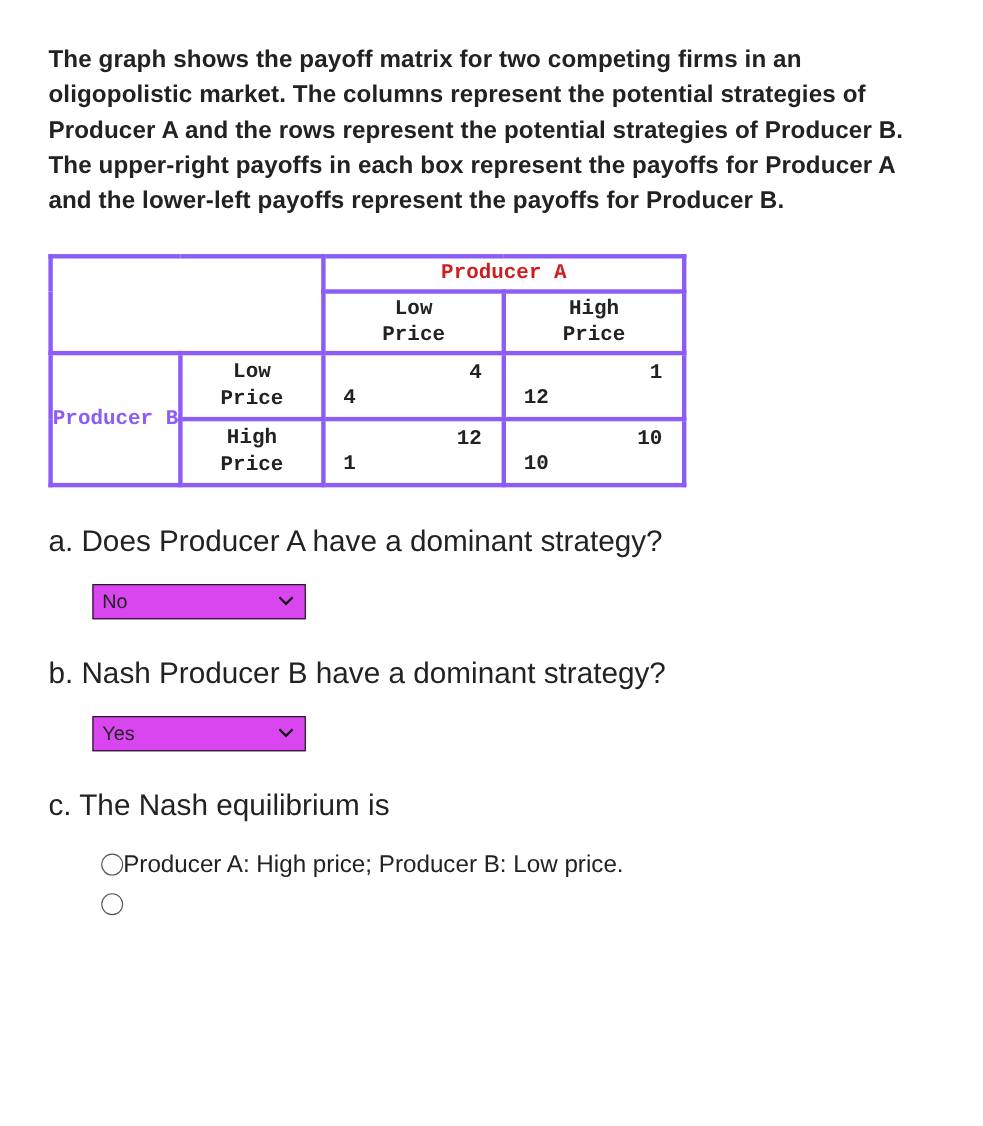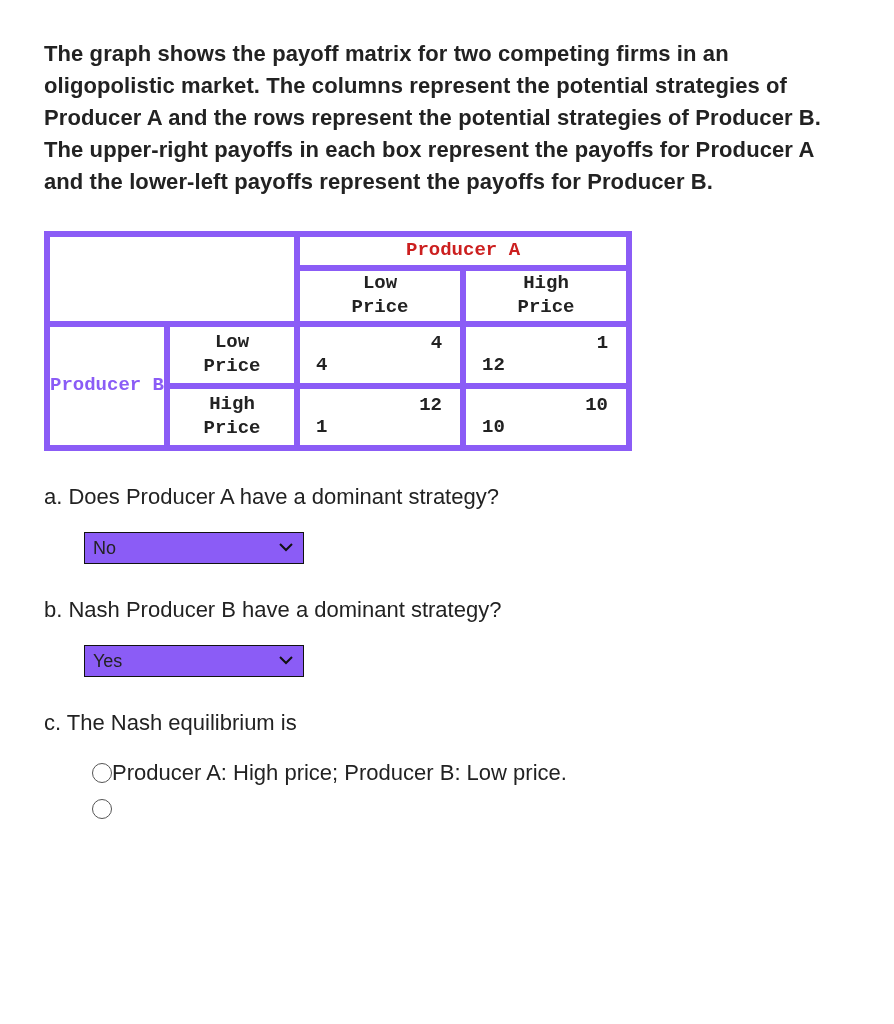--- a/index.html
+++ b/index.html
@@ -26,21 +26,21 @@
   }
 
   table.payoff {
     border-collapse: collapse;
     font-family: "Courier New", Courier, monospace;
     font-size: 19px;
     font-weight: bold;
     color: #222;
   }
   table.payoff td {
-    border: 6px solid #8b5cf6;
+    border: 4px solid #8b5cf6;
     box-sizing: border-box;
     padding: 0;
     vertical-align: middle;
   }
   table.payoff .corner { width: 220px; height: 32px; }
   table.payoff .strat-col { width: 130px; }
   table.payoff .data-col { width: 160px; }
 
   table.payoff .header-a {
     text-align: center;
@@ -73,34 +73,34 @@
     position: absolute;
     top: 3px; right: 18px;
   }
   .cell .pb {
     position: absolute;
     bottom: 3px; left: 16px;
   }
 
   .part {
     margin: 12px 0 18px 0;
-    font-size: 22px;
+    font-size: 27px;
     color: #222;
   }
 
   .dropdown-wrap {
     margin: 18px 0 30px 40px;
   }
   .dropdown {
     position: relative;
     display: inline-block;
     border: 1.5px solid #111;
     height: 32px;
-    width: 220px;
-    background: #8b5cf6;
+    width: 194px;
+    background: #d946ef;
     font-family: Arial, sans-serif;
     font-size: 18px;
     padding-left: 8px;
     line-height: 30px;
     box-sizing: border-box;
   }
   .dropdown .caret {
     position: absolute;
     right: 10px;
     top: 7px;

